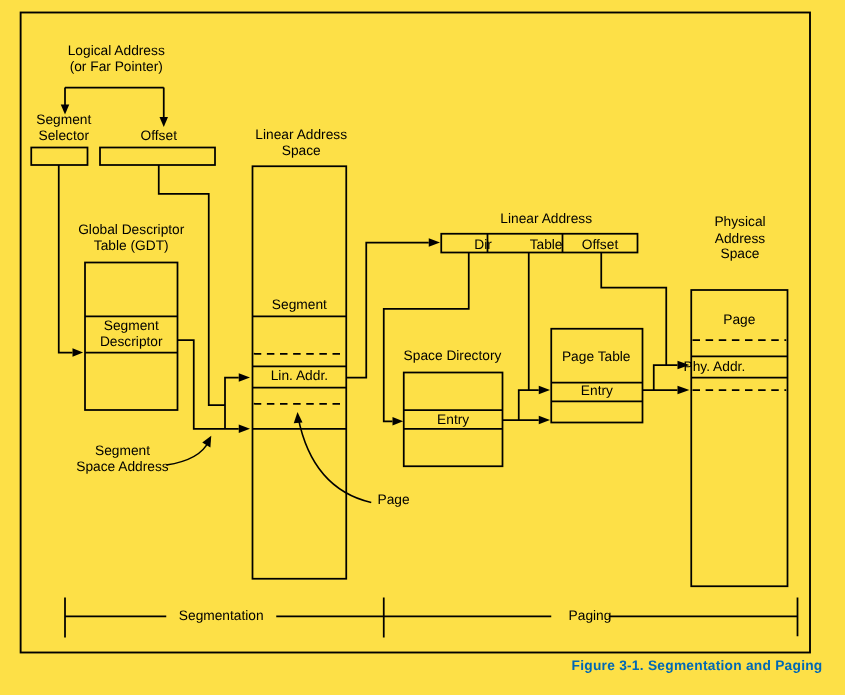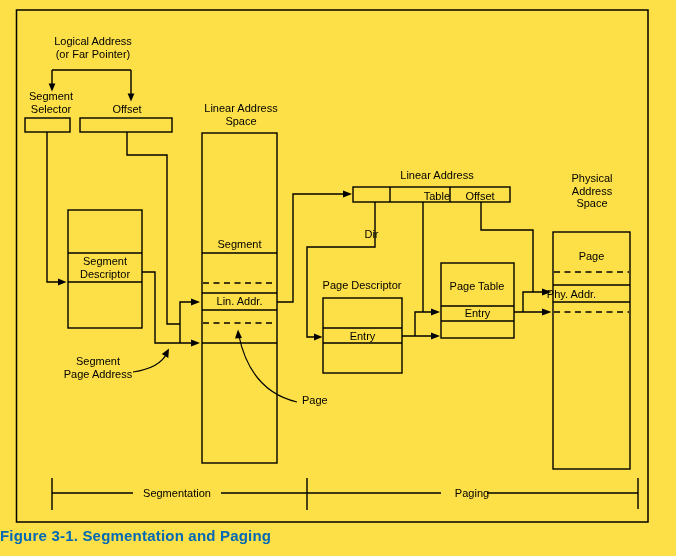--- a/index.html
+++ b/index.html
@@ -1,22 +1,22 @@
 <!DOCTYPE html>
 <html><head>
 <meta charset="utf-8">
 <style>
   html,body{margin:0;padding:0;background:#ffffff;}
   .figure{position:relative;width:676px;height:556px;background:#fde047;overflow:hidden;
           font-family:"Liberation Sans","DejaVu Sans",sans-serif;color:#000;}
   .figure svg{position:absolute;left:0;top:0;}
   .lbl{position:absolute;font-size:11px;line-height:12.5px;text-align:center;white-space:nowrap;color:#000;}
   .lbl.left{text-align:left;}
-  .caption{position:absolute;left:0;top:527px;width:658px;text-align:left;
-           font-size:15px;font-weight:bold;letter-spacing:0.2px;}
+  .caption{position:absolute;left:0;top:527px;width:658px;text-align:right;
+           font-size:11px;font-weight:bold;letter-spacing:0.2px;}
 </style>
 </head>
 <body>
 
 <div class="figure">
 
   <svg width="676" height="556" viewBox="0 0 676 556">
     <g stroke="#000" stroke-width="1.5" fill="none">
       <rect x="16.5" y="10" width="631.5" height="512"></rect>
     </g>
@@ -93,44 +93,48 @@
     <div>Selector</div>
   </div>
 
   <div class="lbl" style="left:87px;top:103px;width:80px;">Offset</div>
 
   <div class="lbl" style="left:181px;top:102px;width:120px;">
     <div>Linear Address</div>
     <div>Space</div>
   </div>
 
+  <div class="lbl" style="left:45px;top:178px;width:120px;">
+    <div>Global Descriptor</div>
+    <div>Table (GDT)</div>
+  </div>
 
   <div class="lbl" style="left:68px;top:255px;width:74px;">
     <div>Segment</div>
     <div>Descriptor</div>
   </div>
 
   <div class="lbl" style="left:202px;top:238px;width:75px;">Segment</div>
 
   <div class="lbl" style="left:202px;top:295px;width:75px;">Lin. Addr.</div>
 
   <div class="lbl" style="left:38px;top:355px;width:120px;">
     <div>Segment</div>
-    <div>Page Address</div>
+    <div>Space Address</div>
   </div>
 
   <div class="lbl left" style="left:302px;top:394px;width:50px;">Page</div>
 
   <div class="lbl" style="left:377px;top:169px;width:120px;">Linear Address</div>
 
-  <div class="lbl" style="left:353px;top:189.5px;width:37px;margin-top:38px;">Dir</div>
+  <div class="lbl" style="left:368px;top:189.5px;width:37px;">Dir</div>
   <div class="lbl" style="left:390px;top:189.5px;width:60px;text-align:right;">Table</div>
   <div class="lbl" style="left:450px;top:189.5px;width:60px;">Offset</div>
 
-  <div class="lbl" style="left:302px;top:279px;width:120px;">Page Descriptor</div>
+  <div class="lbl" style="left:302px;top:279px;width:120px;">Space Directory</div>
 
   <div class="lbl" style="left:323px;top:329.5px;width:79px;">Entry</div>
 
   <div class="lbl" style="left:417px;top:248px;width:120px;margin-top:32px;">Page Table</div>
 
   <div class="lbl" style="left:441px;top:307px;width:73px;">Entry</div>
 
   <div class="lbl" style="left:532px;top:172px;width:120px;">
     <div>Physical</div>
     <div>Address</div>

